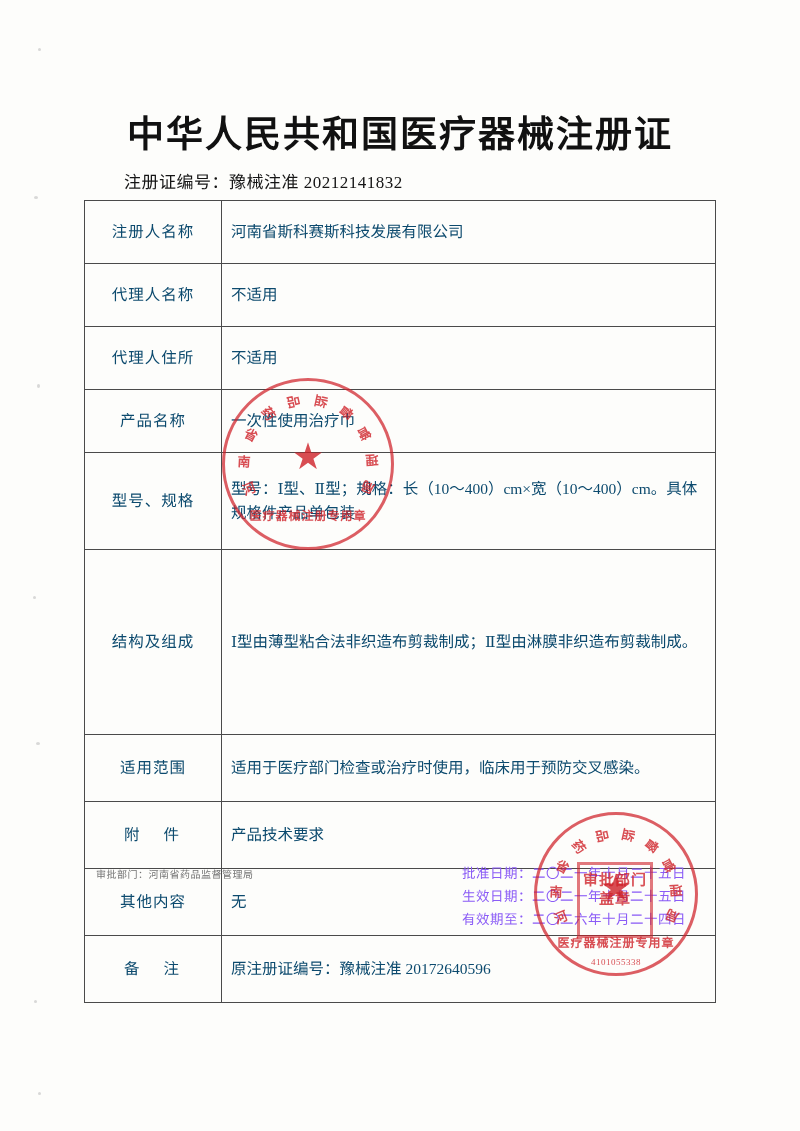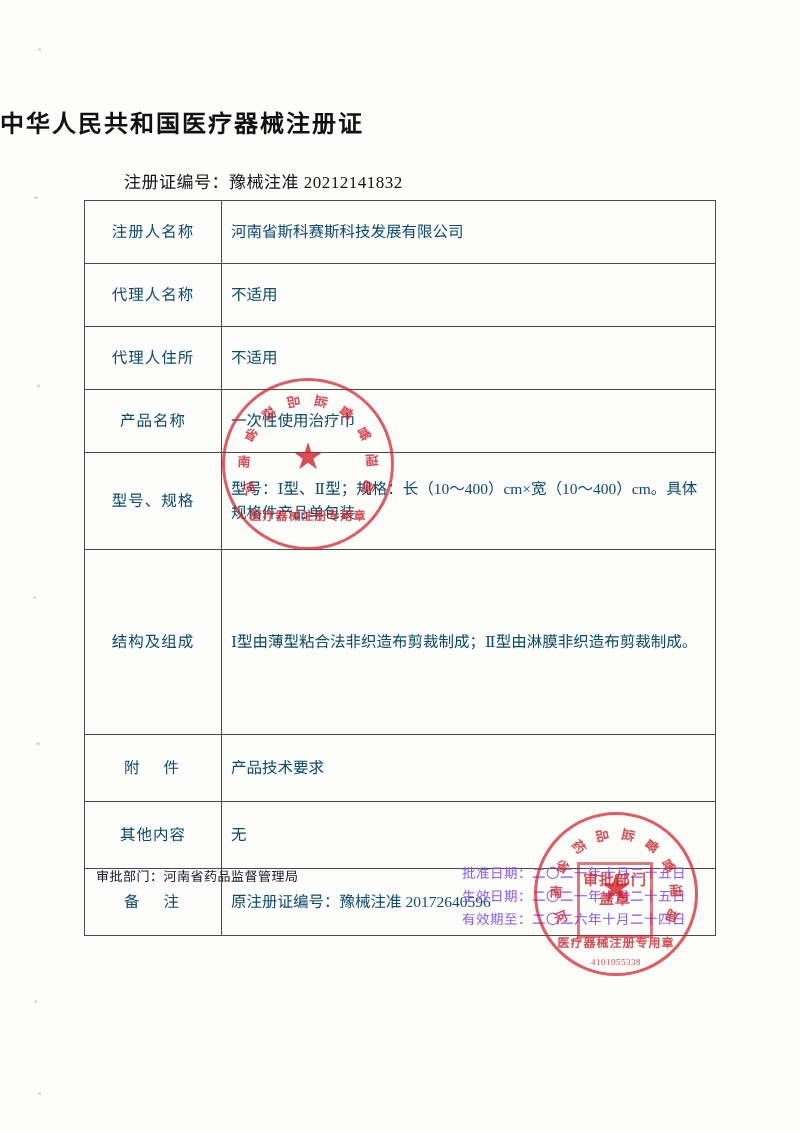--- a/index.html
+++ b/index.html
@@ -29,22 +29,22 @@
     background: #b9b9b9;
     border-radius: 50%;
     opacity: .55;
   }
 
   .doc-title {
     position: absolute;
     top: 104px;
     left: 0;
     width: 100%;
-    text-align: left;
-    font-size: 24px;
+    text-align: center;
+    font-size: 37px;
     font-weight: bold;
     letter-spacing: 2px;
     font-family: Liberation Mono, monospace;
     color: #111;
   }
 
   .reg-no {
     position: absolute;
     top: 168px;
     left: 124px;
@@ -88,22 +88,22 @@
   tr.h-model td { height: 62px; }
   tr.h-struct td { height: 150px; }
   tr.h-scope td { height: 32px; }
 
   td.value.top { vertical-align: middle; }
 
   .footer {
     position: absolute;
     left: 96px;
     top: 866px;
-    font-size: 13px;
-    color: #0f172a;
+    font-size: 10px;
+    color: #737373;
     letter-spacing: .5px;
     font-family: Liberation Mono, monospace;
   }
   .dates {
     position: absolute;
     left: 462px;
     top: 862px;
     font-size: 13.5px;
     color: #8b5cf6;
     line-height: 1.72;
@@ -228,20 +228,24 @@
         <td class="label">产品名称</td>
         <td class="value">一次性使用治疗巾</td>
       </tr>
       <tr class="h-model">
         <td class="label">型号、规格</td>
         <td class="value top">型号：Ⅰ型、Ⅱ型；规格：长（10～400）cm×宽（10～400）cm。具体规格件产品单包装</td>
       </tr>
       <tr class="h-struct">
         <td class="label">结构及组成</td>
         <td class="value top">Ⅰ型由薄型粘合法非织造布剪裁制成；Ⅱ型由淋膜非织造布剪裁制成。</td>
+      </tr>
+      <tr class="h-scope">
+        <td class="label">适用范围</td>
+        <td class="value">适用于医疗部门检查或治疗时使用，临床用于预防交叉感染。</td>
       </tr>
       <tr class="h-scope">
         <td class="label spaced">附 件</td>
         <td class="value">产品技术要求</td>
       </tr>
       <tr class="h-scope">
         <td class="label">其他内容</td>
         <td class="value">无</td>
       </tr>
       <tr class="h-scope">

